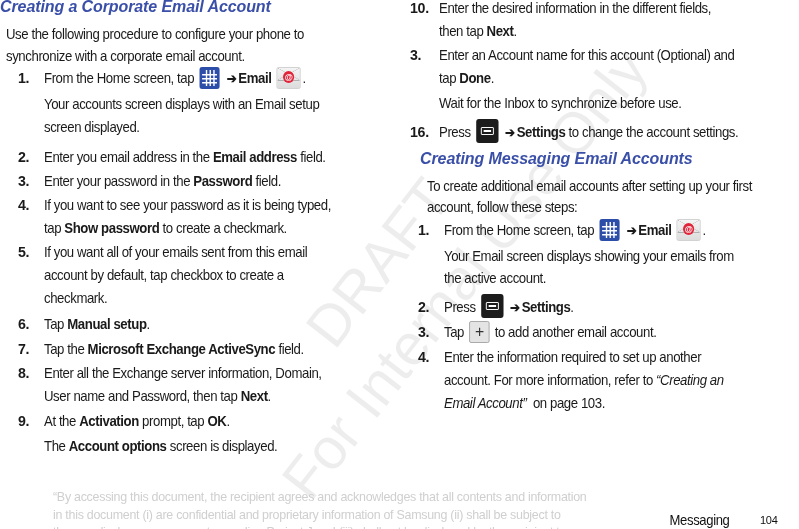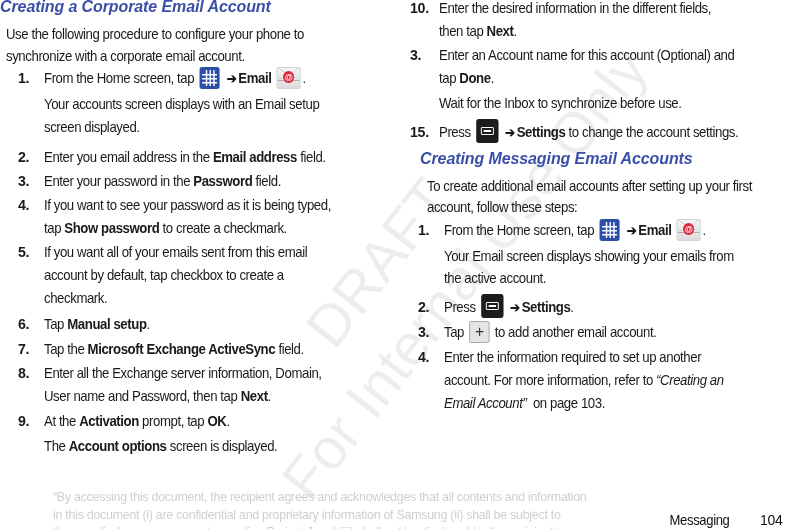--- a/index.html
+++ b/index.html
@@ -91,21 +91,21 @@
     color: #cfcfcf; font-size: 13.4px; line-height: 17.5px; letter-spacing: -0.3px;
     transform: scaleX(0.93); transform-origin: left top;
   }
   .disclaimer span { display: block; white-space: nowrap; }
   .footer-section {
     position: absolute; left: 666px; top: 512px; font-size: 14.5px; font-weight: normal;
     color: #111; letter-spacing: -0.4px; transform: scaleX(0.9); transform-origin: left top;
     background: #fff; padding: 0 4px; line-height: 17px;
   }
   .footer-page {
-    position: absolute; left: 760px; top: 512px; font-size: 14px; color: #111;
+    position: absolute; left: 760px; top: 512px; font-size: 11px; color: #111;
     line-height: 17px; letter-spacing: -0.3px;
   }
 </style>
 </head>
 <body>
 
 <div class="page">
 
   <div class="watermark" style="left:292px; top:318px;">DRAFT</div>
   <div class="watermark" style="left:268px; top:470px;">For Internal Use Only</div>
@@ -193,21 +193,21 @@
     <div class="step" style="left:5px; top:44px;">
       <span class="num">3.</span>
       <span class="body" style="left:29px;">
         <span class="line">Enter an Account name for this account (Optional) and</span>
         <span class="line"><span>tap </span><b>Done</b><span>.</span></span>
       </span>
     </div>
     <div class="sub" style="left:34px; top:92px;">Wait for the Inbox to synchronize before use.</div>
 
     <div class="step" style="left:5px; top:121px;">
-      <span class="num">15.</span>
+      <span class="num">16.</span>
       <span class="body" style="left:29px;">
         <span>Press</span>
         <span class="icon icon-menu"></span>
         <span class="arrow">➔</span><b>Settings</b><span> to change the account settings.</span>
       </span>
     </div>
 
     <h2 class="heading" style="left:15px; top:150px;">Creating Messaging Email Accounts</h2>
 
     <p class="para" style="left:22px; top:175px;">To create additional email accounts after setting up your first</p>

